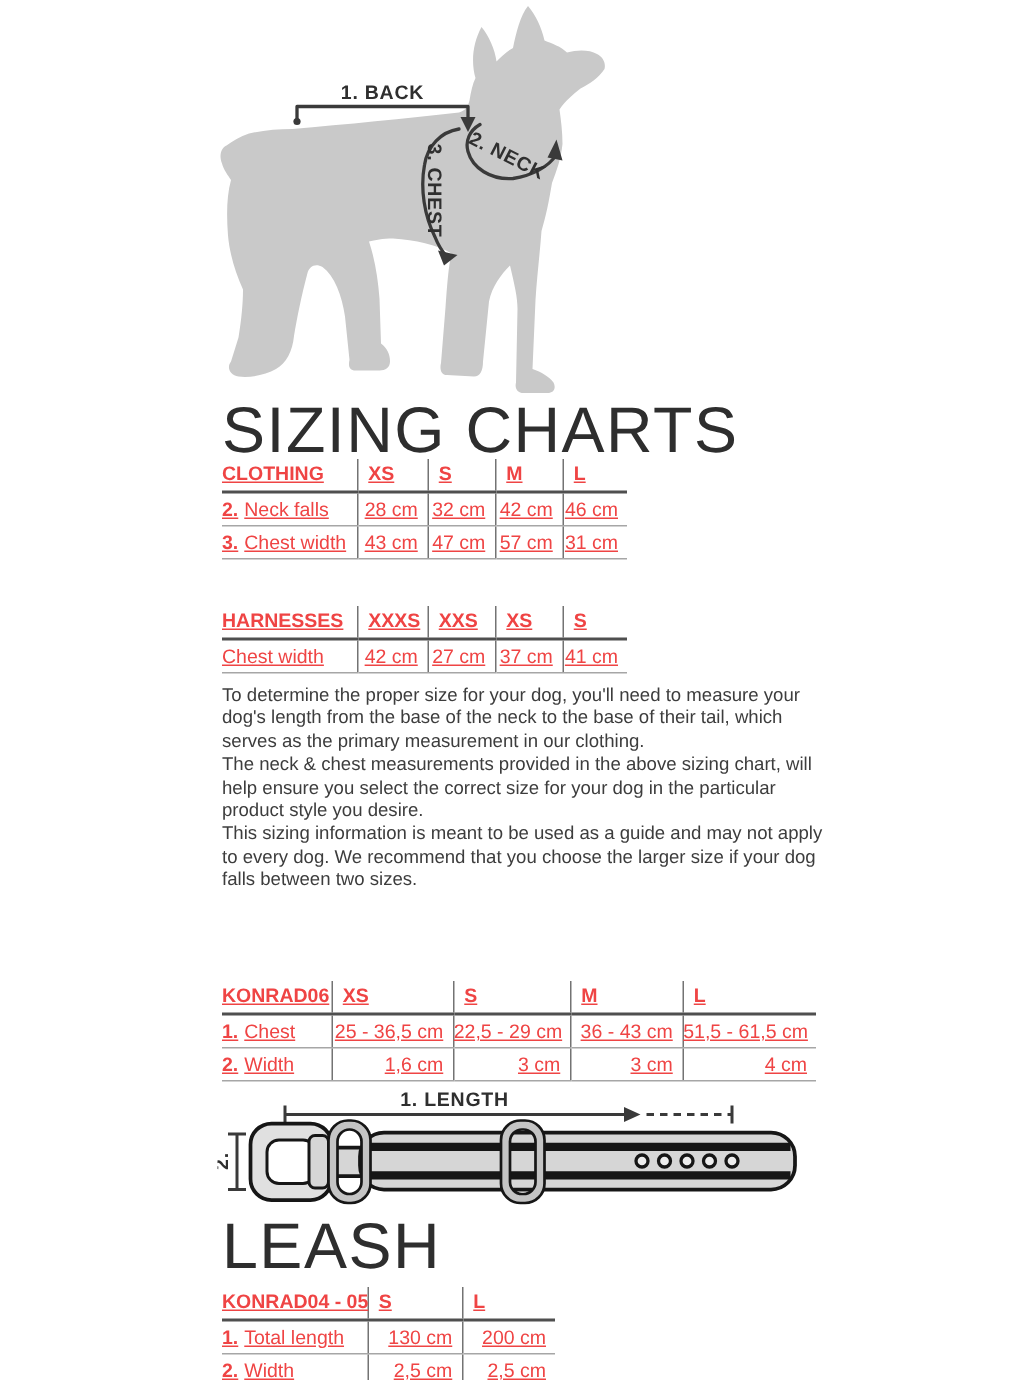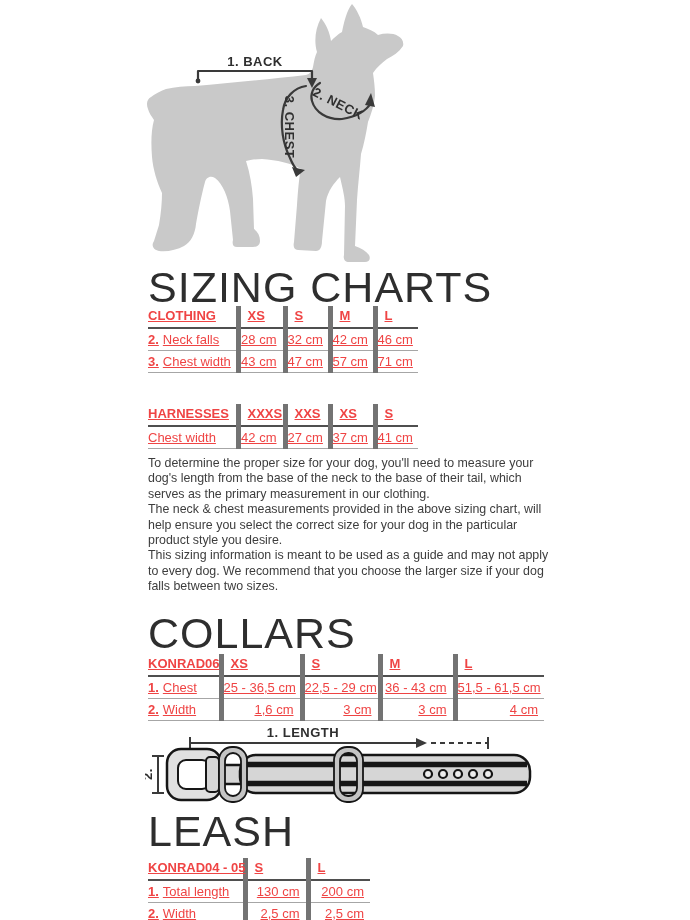--- a/index.html
+++ b/index.html
@@ -8,21 +8,21 @@
   .h{position:absolute;font-size:43px;font-weight:300;letter-spacing:1px;color:#2e2e2e;
      line-height:38px;white-space:nowrap;}
   
   .t{position:absolute;border-collapse:collapse;table-layout:fixed;font-size:13px;color:#ef4444;text-decoration:underline;}
   .t th{font-weight:bold;text-align:left;vertical-align:bottom;padding:2px 4px 4px 7px;
         border-bottom:2px solid #4f4f4f;white-space:nowrap;}
   .t th.lbl{padding-left:0;}
   .t td{text-align:right;vertical-align:middle;padding:3px 6px 3px 0;
         border-bottom:1px solid #a6a6a6;white-space:nowrap;}
   .t td.lbl{text-align:left;padding-right:0;}
-  .t th + th, .t td + td{border-left:5px solid #737373;}
+  .t th + th, .t td + td{border-left:1px solid #737373;}
   .t b{margin-right:4px;}
   
   #notes{position:absolute;left:148px;top:456px;width:404px;font-size:12.4px;
          line-height:15.4px;color:#3d3d3d;}
   #notes div{margin:0;}
   
   .diag{position:absolute;}
   .sil{fill:#c9c9c9;}
   .anno-line{fill:none;stroke:#3a3a3a;stroke-width:2.2;stroke-linecap:round;stroke-linejoin:round;}
   .anno-fill{fill:#3a3a3a;stroke:none;}
@@ -109,21 +109,21 @@
         <td>28 cm</td>
         <td>32 cm</td>
         <td>42 cm</td>
         <td>46 cm</td>
       </tr>
       <tr>
         <td class="lbl"><b>3.</b><span>Chest width</span></td>
         <td>43 cm</td>
         <td>47 cm</td>
         <td>57 cm</td>
-        <td>71 cm</td>
+        <td>31 cm</td>
       </tr>
     </tbody>
   </table>
 
   <table class="t" style="left:148px;top:404px;width:270px;">
     <colgroup>
         <col style="width:90px">
         <col style="width:47px">
         <col style="width:45px">
         <col style="width:45px">
@@ -148,21 +148,20 @@
       </tr>
     </tbody>
   </table>
 
   <div id="notes">
     <div>To determine the proper size for your dog, you'll need to measure your dog's length from the base of the neck to the base of their tail, which serves as the primary measurement in our clothing.</div>
     <div>The neck &amp; chest measurements provided in the above sizing chart, will help ensure you select the correct size for your dog in the particular product style you desire.</div>
     <div>This sizing information is meant to be used as a guide and may not apply to every dog. We recommend that you choose the larger size if your dog falls between two sizes.</div>
   </div>
 
-  <div class="h" style="left:148px;top:614px;">COLLARS</div>
 
   <table class="t" style="left:148px;top:654px;width:396px;">
     <colgroup>
         <col style="width:73px">
         <col style="width:81px">
         <col style="width:78px">
         <col style="width:75px">
         <col style="width:89px">
       </colgroup>
     <thead>

